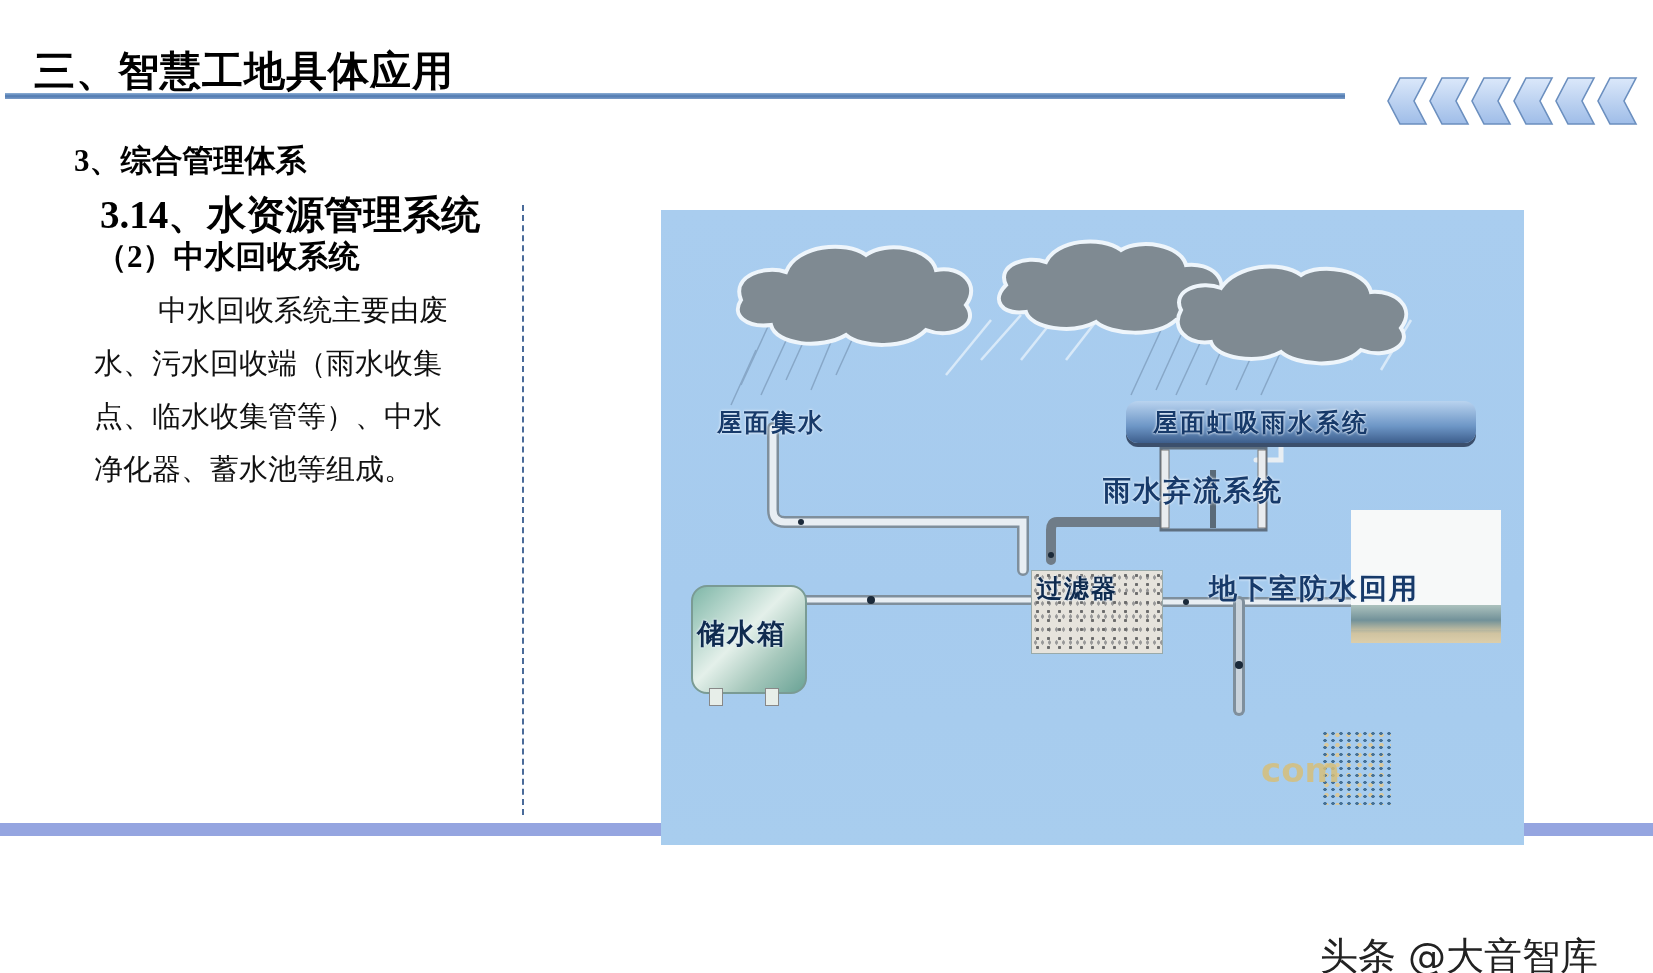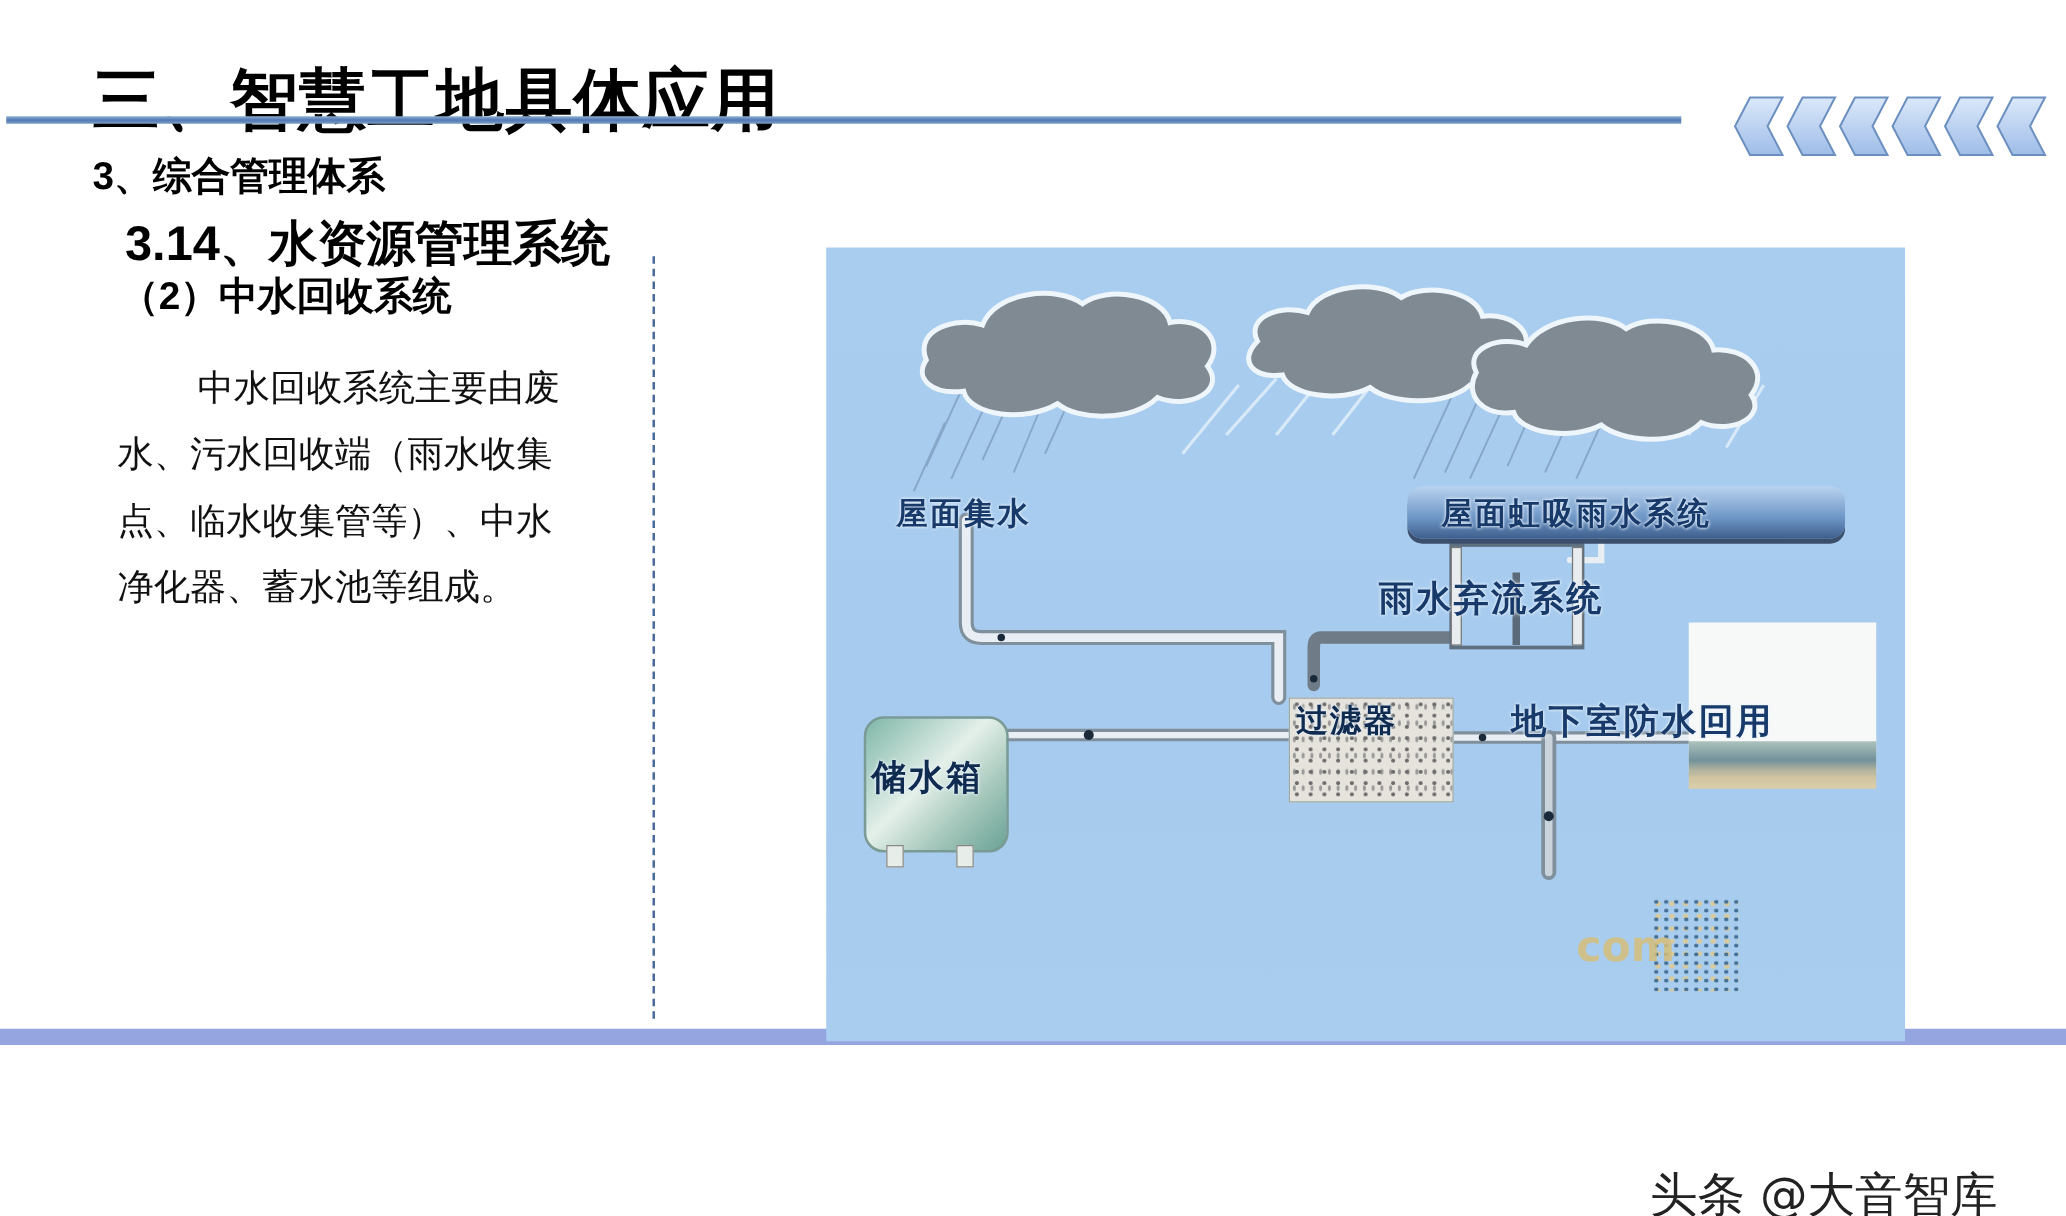--- a/index.html
+++ b/index.html
@@ -4,51 +4,50 @@
   <style>
     html, body { margin: 0; padding: 0; }
     body {
       width: 1653px; height: 973px; position: relative; overflow: hidden;
       background: #ffffff;
       font-family: "DejaVu Sans", "Liberation Sans", sans-serif;
       color: #000;
     }
     .main-title {
       position: absolute; left: 34px; top: 44px;
-      font-size: 54px; font-weight: bold; letter-spacing: 1px;
+      font-size: 41px; font-weight: bold; letter-spacing: 1px;
       font-family: Liberation Mono, monospace;
-      margin-left: 40px;
     }
     .header-rule {
       position: absolute; left: 5px; top: 93px; width: 1340px; height: 6px;
       background: linear-gradient(#8fb0d6, #4f79b0 50%, #7c9cc8);
     }
     .chevrons {
       position: absolute; left: 1386px; top: 74px; width: 260px; height: 54px;
     }
-    .h2 { position: absolute; font-weight: bold; font-family: Liberation Sans, sans-serif; }
+    .h2 { position: absolute; font-weight: bold; font-family: Liberation Serif, serif; margin-top: 20px; }
     .h2.l1 { left: 74px; top: 120px; font-size: 31px; }
     .h2.l2 { left: 100px; top: 168px; font-size: 39px; }
     .h2.l3 { left: 96px; top: 216px; font-size: 31px; }
     .body-text {
       position: absolute; left: 94px; top: 284px; width: 370px;
       font-size: 29px; line-height: 53px; color: #111;
       text-indent: 64px;
       font-family: "DejaVu Sans", sans-serif;
     }
     .divider {
       position: absolute; left: 522px; top: 205px; width: 0; height: 610px;
       border-left: 2px dashed #4a6b9a;
     }
     .bottom-band {
       position: absolute; left: 0; top: 823px; width: 1653px; height: 13px;
       background: #95a5e0;
     }
     .diagram {
-      position: absolute; left: 661px; top: 198px; width: 863px; height: 635px;
+      position: absolute; left: 661px; top: 210px; width: 863px; height: 635px;
       background: linear-gradient(180deg, #a9cdef 0%, #a6cbee 60%, #a8cdee 100%);
       overflow: hidden;
     }
     .diagram svg { position: absolute; left: 0; top: 0; }
     .lbl {
       position: absolute; font-weight: bold; color: #173a6a;
       font-family: "DejaVu Sans", sans-serif; letter-spacing: 2px;
       text-shadow: 0 0 2px #e8f1fb, 0 0 3px #e8f1fb;
     }
     .lbl-roof { left: 56px; top: 196px; font-size: 25px; }

